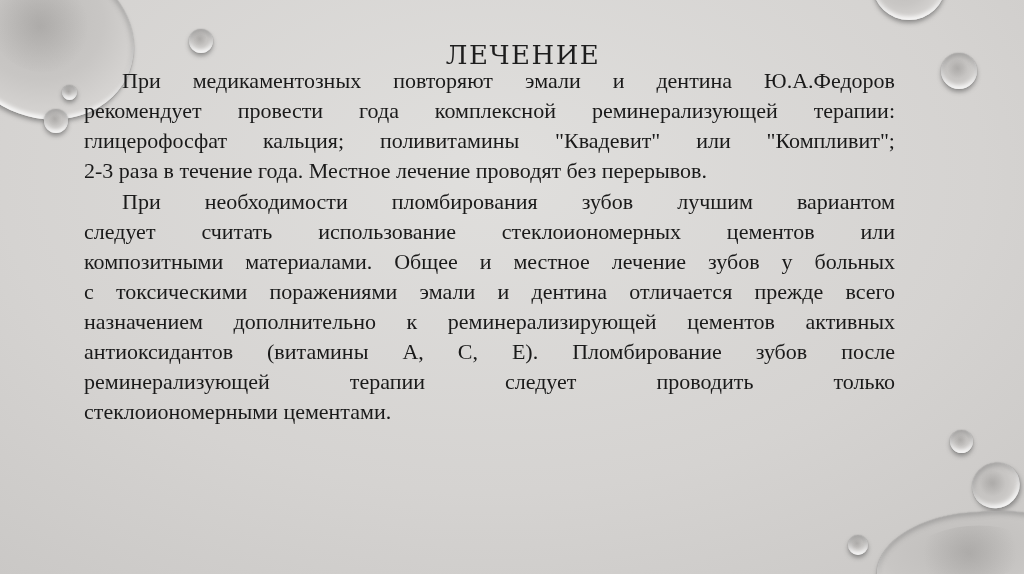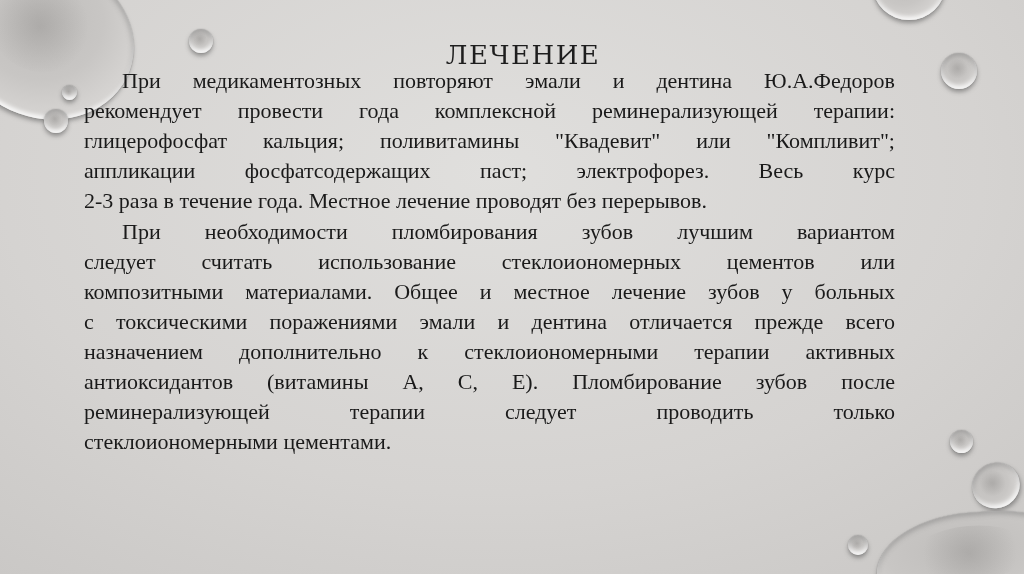--- a/index.html
+++ b/index.html
@@ -66,28 +66,27 @@
   <div class="bubble bean" style="left:876px;top:512px;width:210px;height:95px;transform:rotate(-5deg);"></div>
   <div class="bubble" style="left:848px;top:535px;width:20px;height:20px;"></div>
 
   <h1 class="title">ЛЕЧЕНИЕ</h1>
 
   <div class="textblock">
     <div class="para para1">
       <div class="line first">При медикаментозных повторяют эмали и дентина Ю.А.Федоров</div>
       <div class="line">рекомендует провести года комплексной реминерализующей терапии:</div>
       <div class="line">глицерофосфат кальция; поливитамины "Квадевит" или "Компливит";</div>
-      <div class="line">аппликации фосфатсодержащих паст; электрофорез. Весь курс</div>
       <div class="line last">2-3 раза в течение года. Местное лечение проводят без перерывов.</div>
     </div>
     <div class="para para2">
       <div class="line first">При необходимости пломбирования зубов лучшим вариантом</div>
       <div class="line">следует считать использование стеклоиономерных цементов или</div>
       <div class="line">композитными материалами. Общее и местное лечение зубов у больных</div>
       <div class="line">с токсическими поражениями эмали и дентина отличается прежде всего</div>
-      <div class="line">назначением дополнительно к стеклоиономерными терапии активных</div>
+      <div class="line">назначением дополнительно к реминерализирующей цементов активных</div>
       <div class="line">антиоксидантов (витамины А, С, Е). Пломбирование зубов после</div>
       <div class="line">реминерализующей терапии следует проводить только</div>
       <div class="line last">стеклоиономерными цементами.</div>
     </div>
   </div>
 
 </div>
 
 </body></html>

